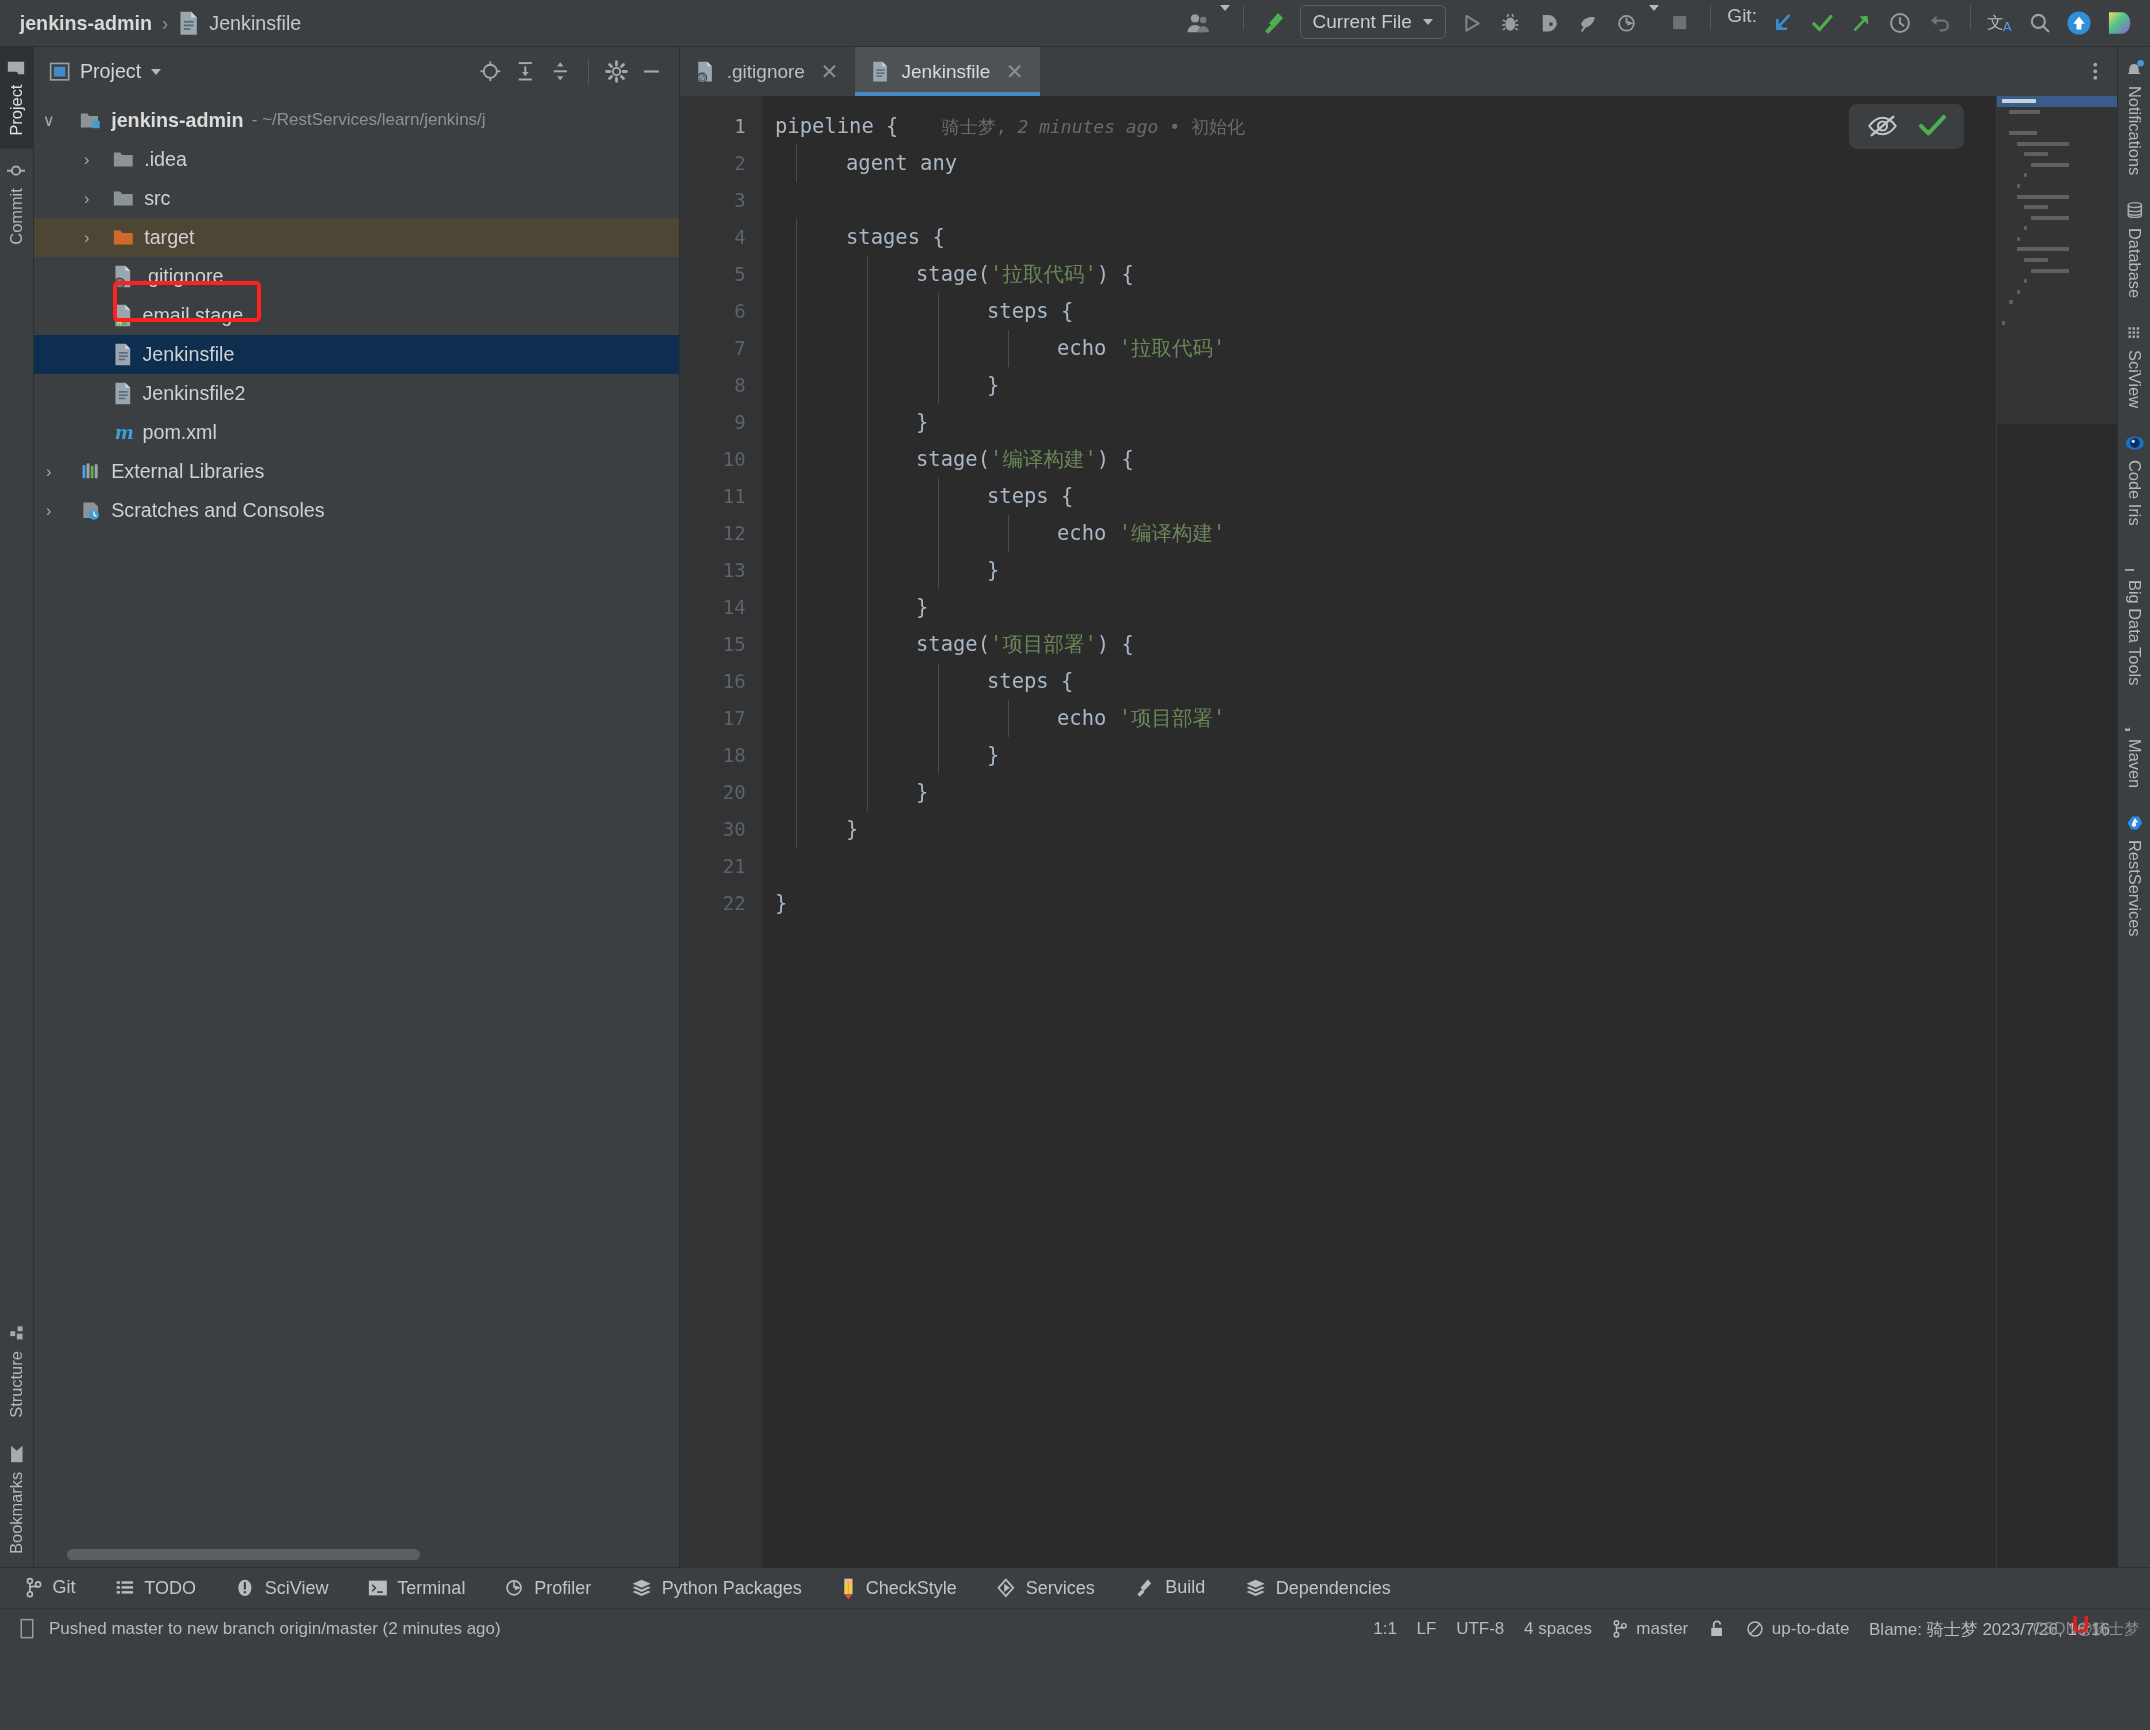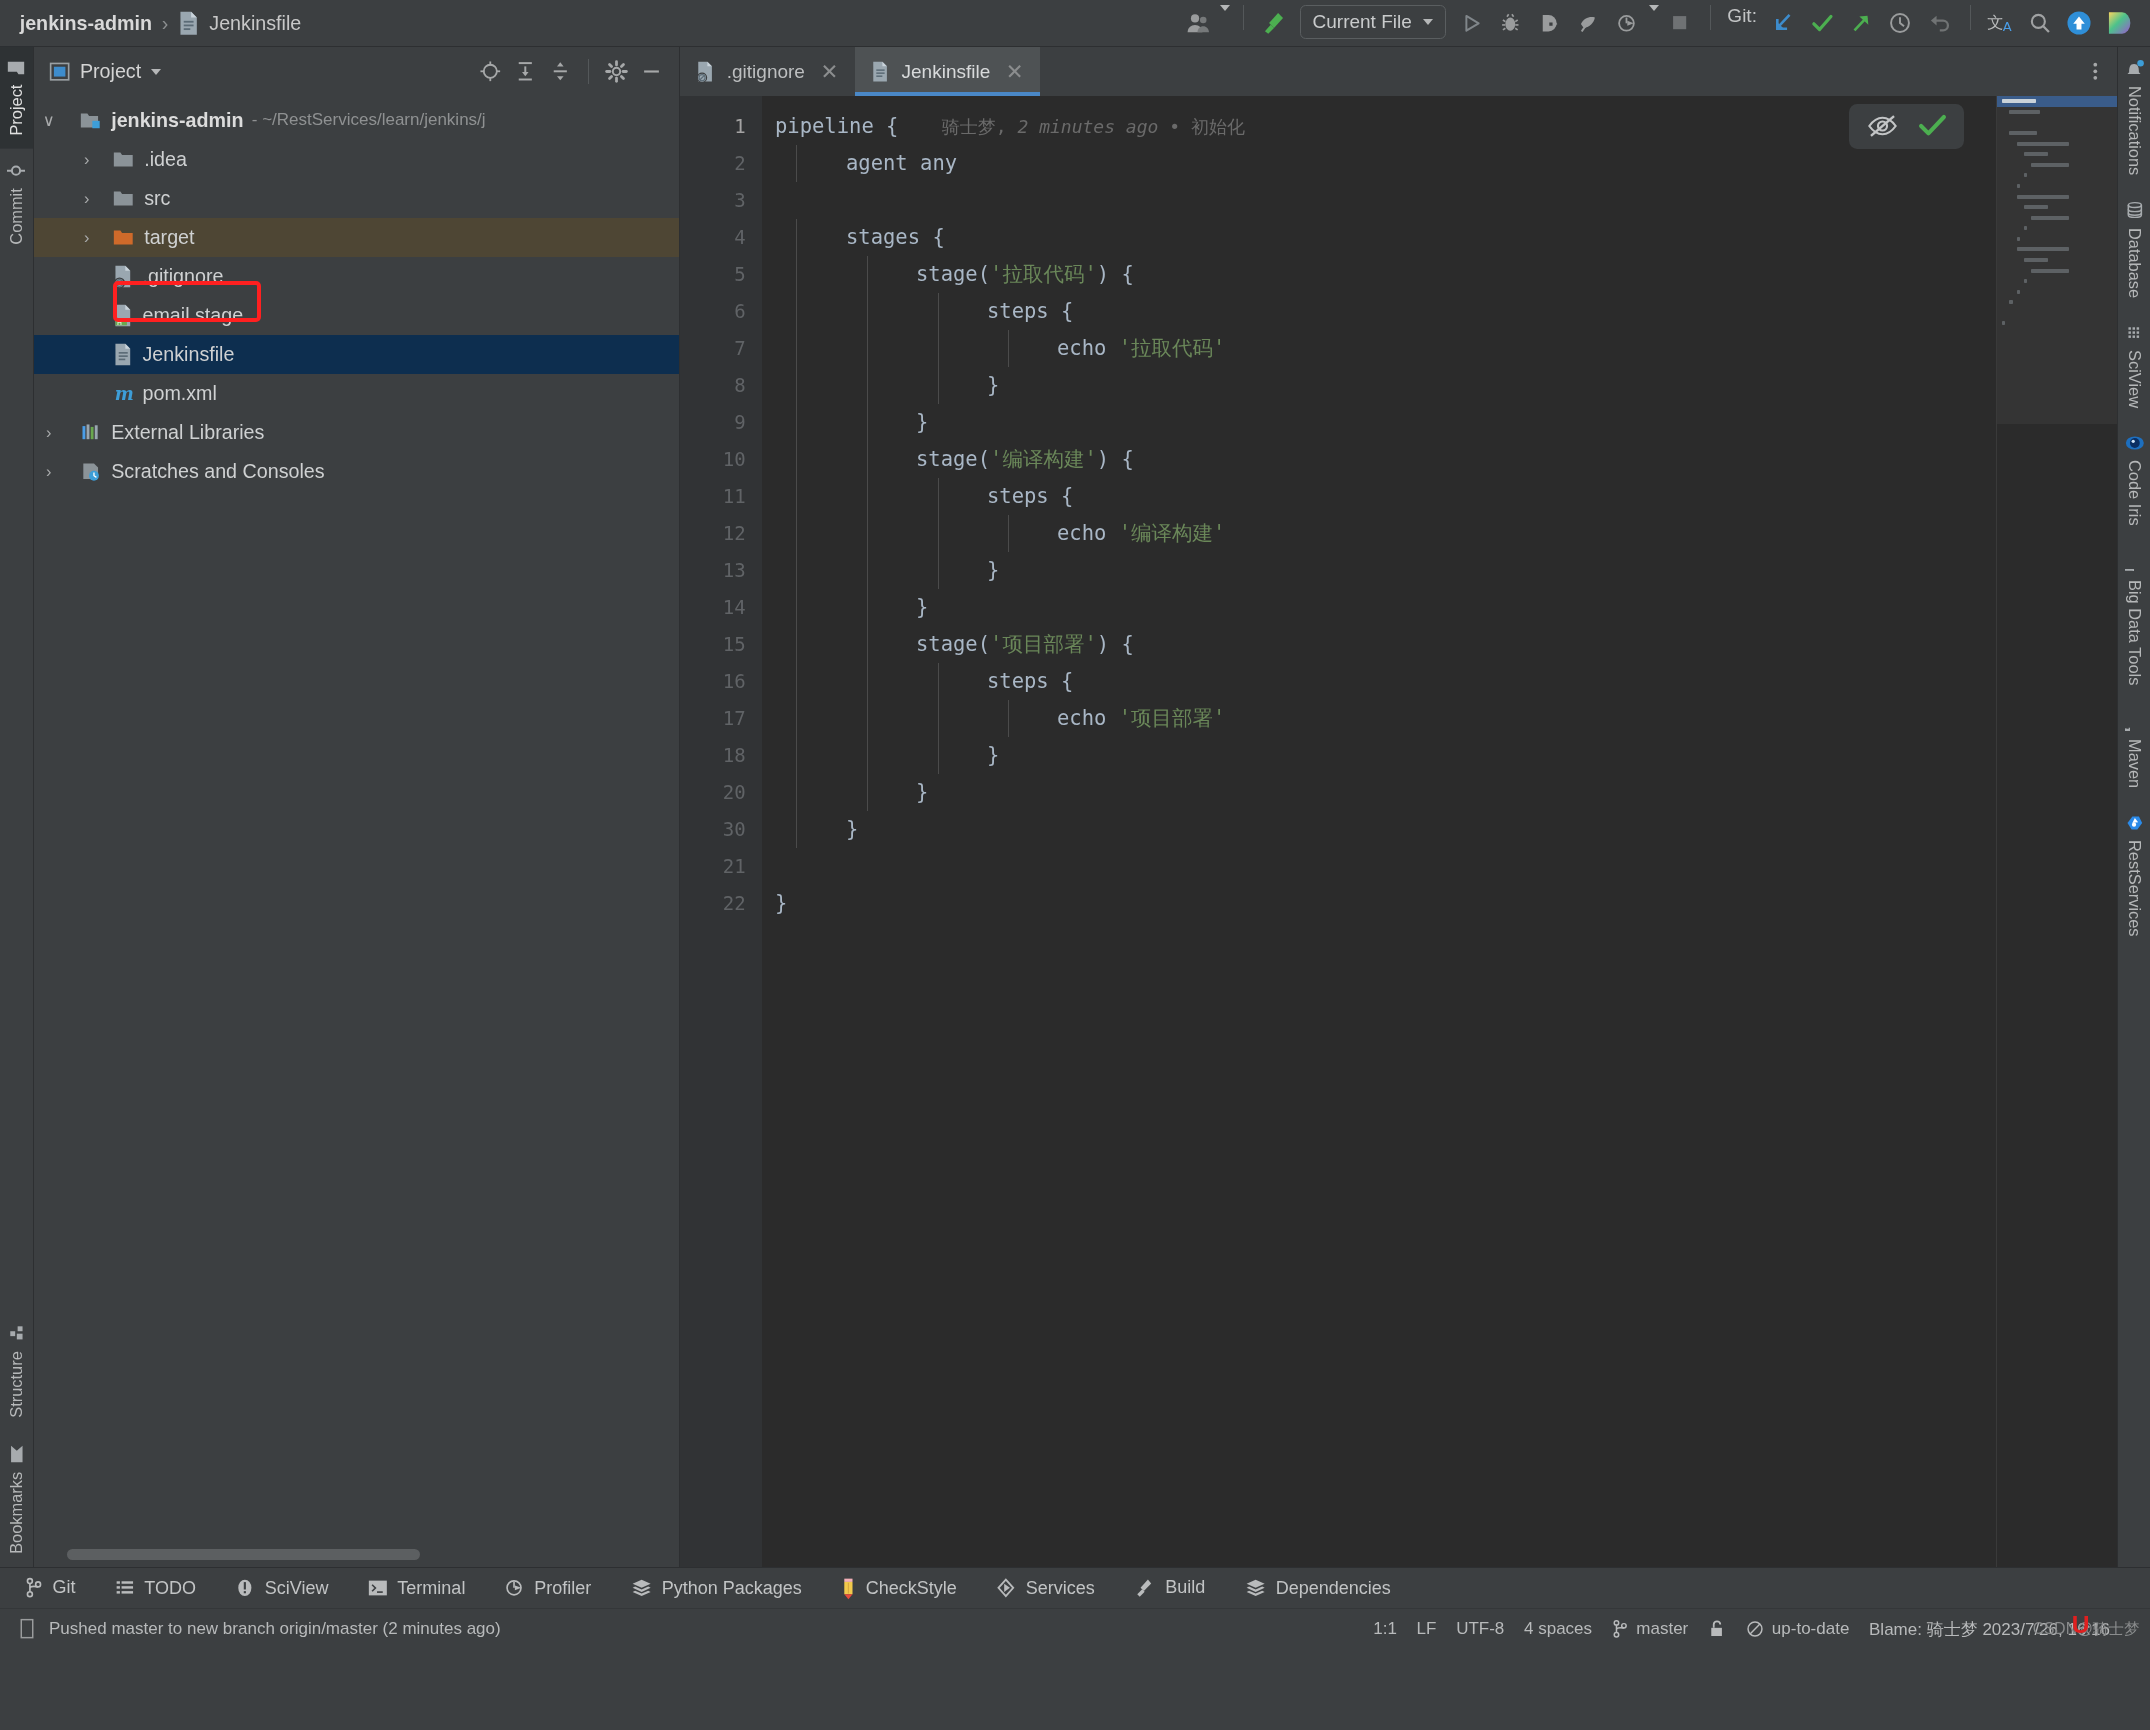--- a/index.html
+++ b/index.html
@@ -476,20 +476,34 @@
                 <g fill="#5b6b76">
                   <rect x="7" y="11" width="11" height="2"></rect>
                   <rect x="7" y="15" width="11" height="2"></rect>
                   <rect x="7" y="19" width="8" height="2"></rect>
                 </g>
               </svg>
           </span>
           <span class="tname">Jenkinsfile</span>
         </div>
 
+        <div class="trow l1n">
+          <span>
+            <svg width="21.3" height="23" viewBox="0 0 26 28">
+                <path d="M3 1h12l6 6v20H3z" fill="#9aa7b0"></path>
+                <path d="M15 1l6 6h-6z" fill="#c9d3da"></path>
+                <g fill="#5b6b76">
+                  <rect x="7" y="11" width="11" height="2"></rect>
+                  <rect x="7" y="15" width="11" height="2"></rect>
+                  <rect x="7" y="19" width="8" height="2"></rect>
+                </g>
+              </svg>
+          </span>
+          <span class="tname">Jenkinsfile2</span>
+        </div>
 
         <div class="trow l1n">
           <span>
             <svg width="21.3" height="23" viewBox="0 0 26 28" style="font-size:24px">
                 <text x="2" y="22" font-size="22" fill="#3d9ed8" font-style="italic" font-family="DejaVu Serif" font-weight="bold">m</text>
               </svg>
           </span>
           <span class="tname">pom.xml</span>
         </div>
 

